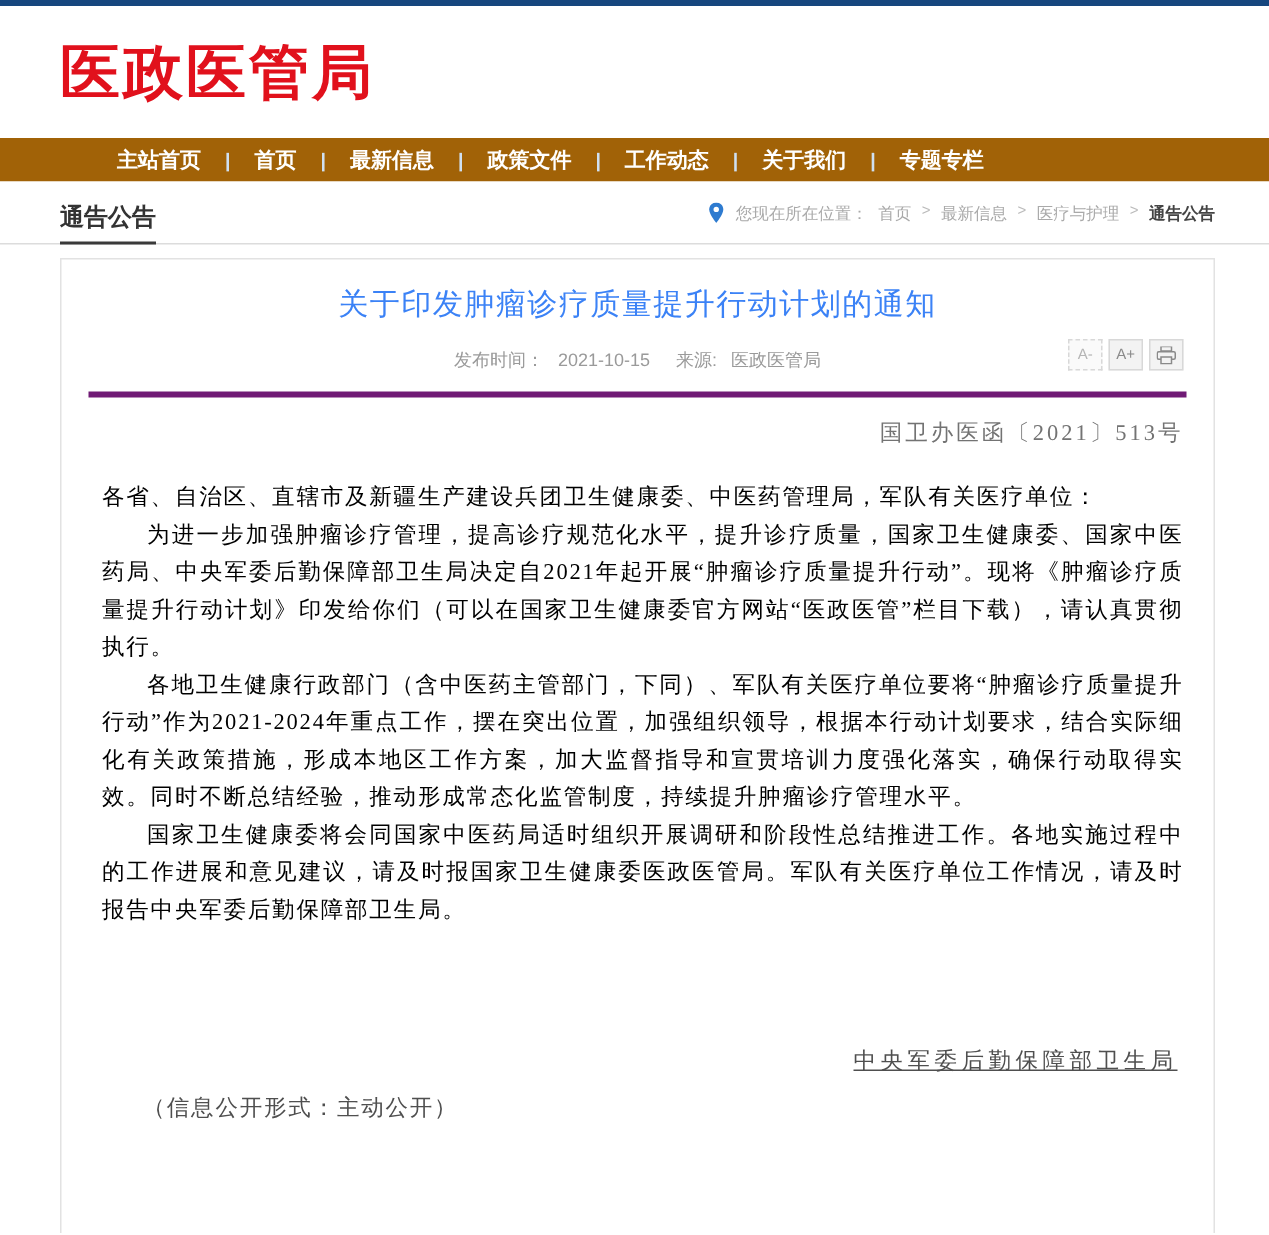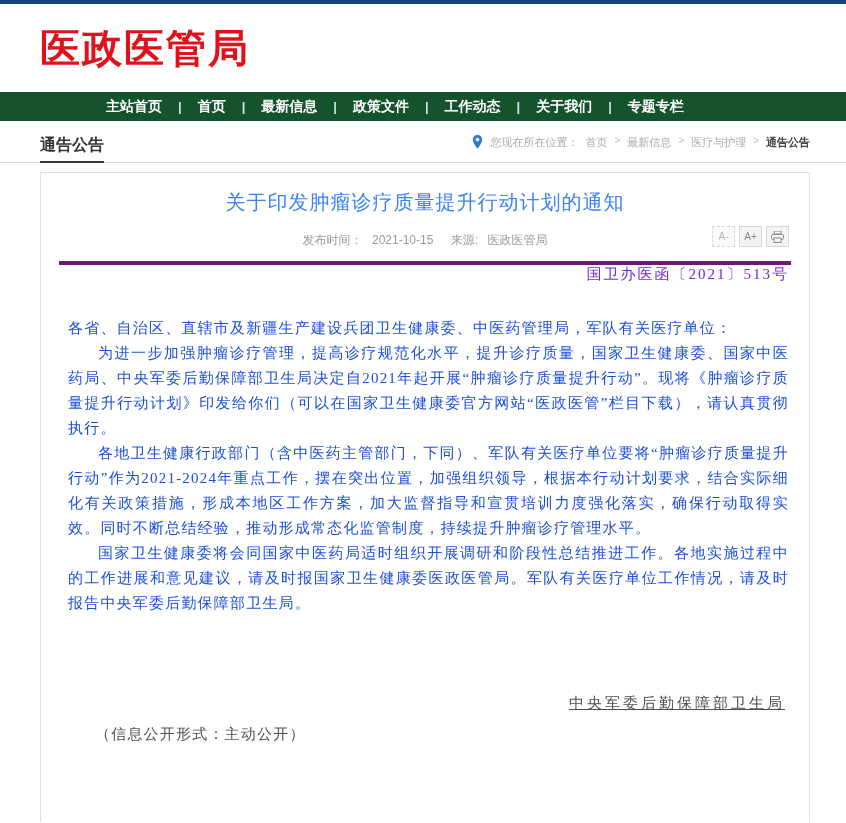--- a/index.html
+++ b/index.html
@@ -26,24 +26,24 @@
   }
   .logo {
     font-size: 40px;
     font-weight: bold;
     color: #e1111c;
     letter-spacing: 2px;
     cursor: pointer;
   }
   .mainnav {
     height: 29px;
-    background: #14532d;
+    background: #a16207;
     display: flex;
     align-items: center;
-    padding-left: 90px;
+    padding-left: 62px;
   }
   .mainnav a {
     color: #ffffff;
     font-size: 14px;
     font-weight: bold;
     text-decoration: none;
     padding: 0 16px;
     white-space: nowrap;
     cursor: pointer;
   }
@@ -133,32 +133,33 @@
     align-items: center;
     justify-content: center;
     padding: 0;
     font-family: "Liberation Sans", sans-serif;
   }
   .tools button.dim { border-style: dashed; color: #b5b5b5; background: #fafafa; }
   .printer-icon { width: 13px; height: 12px; }
   .docnum {
     text-align: right;
     padding-right: 20px;
-    font-family: "Liberation Serif", serif;
-    font-size: 15px;
-    color: #6d28d9;
+    margin-top: 14px;
+    font-family: "Liberation Serif", serif;
+    font-size: 15px;
+    color: #737373;
     letter-spacing: 2px;
   }
   .doc-body {
-    margin-top: 32px;
+    margin-top: 22px;
     padding: 0 20px 0 27px;
     font-family: "Liberation Serif", serif;
     font-size: 15px;
     line-height: 25px;
-    color: #1d4ed8;
+    color: #000000;
     letter-spacing: 1.2px;
     text-align: justify;
   }
   .doc-body p { margin: 0; text-indent: 2em; }
   .doc-body p.no-indent { text-indent: 0; }
   .signatures {
     margin-top: 78px;
     padding-right: 24px;
     font-family: "Liberation Serif", serif;
     font-size: 15px;

